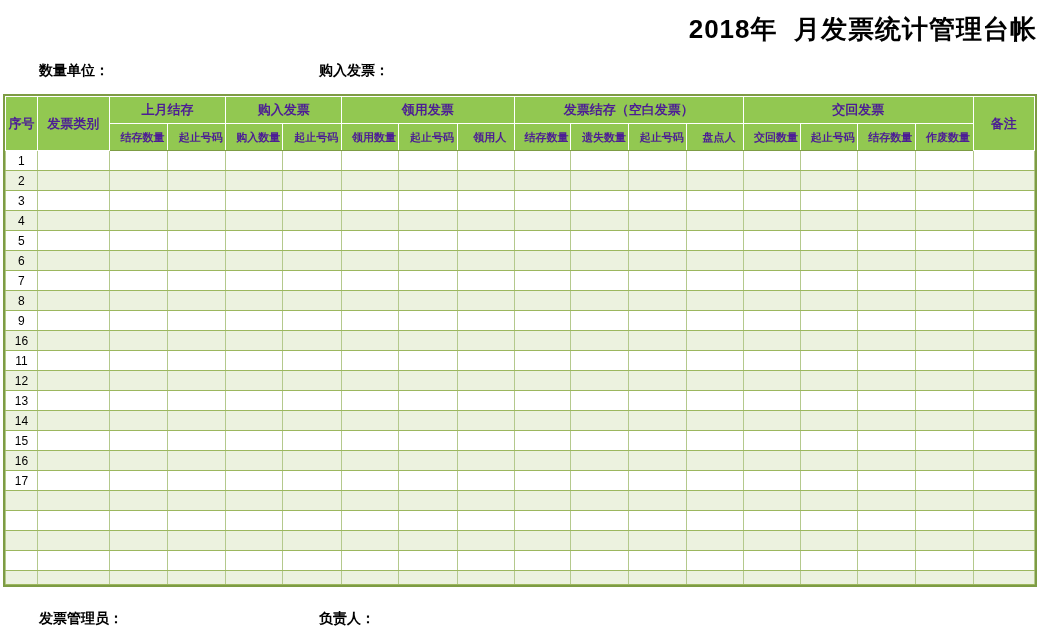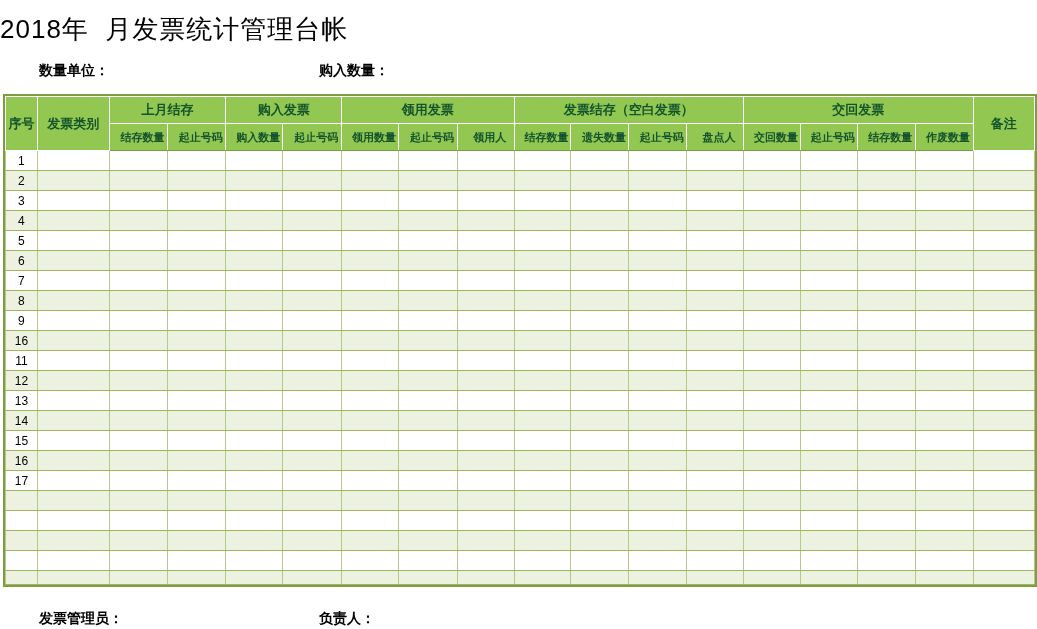--- a/index.html
+++ b/index.html
@@ -2,40 +2,40 @@
 <html><head>
 <meta charset="utf-8">
 <style>
   html,body{margin:0;padding:0;background:#ffffff;}
   body{
     width:1037px;height:629px;position:relative;overflow:hidden;
     font-family:"Liberation Sans", sans-serif;color:#000;
   }
   .title{
     position:absolute;top:12px;left:0;width:100%;
-    text-align:left;font-size:26px;font-weight:normal;
+    text-align:right;font-size:26px;font-weight:bold;
     white-space:pre;letter-spacing:1px;
   }
   .unit-row .lbl, .footer-row .lbl{
     position:absolute;font-size:14px;font-weight:bold;white-space:pre;margin-left:36px;
   }
   .lbl-qty{top:62px;left:3px;}
   .lbl-amt{top:62px;left:283px;}
   .lbl-admin{top:610px;left:3px;}
   .lbl-resp{top:610px;left:283px;}
 
   .ledger-wrap{
     position:absolute;left:3px;top:94px;
     border:2px solid #7d9c44;
   }
   table.ledger{
     border-collapse:collapse;table-layout:fixed;
   }
   table.ledger th{
-    background:#92c851;color:#14532d;font-weight:bold;
+    background:#92c851;color:#4c1d95;font-weight:bold;
     border:1px solid #ffffff;
     text-align:center;vertical-align:middle;
     overflow:hidden;white-space:nowrap;
     padding:0;
   }
   table.ledger thead tr.group-row th{height:26px;font-size:13px;}
   table.ledger thead tr.sub-row th{height:26px;font-size:11px;}
   table.ledger thead th{border-bottom-color:#ffffff;}
   table.ledger thead tr.sub-row th{border-bottom:1px solid #7d9c44;padding-left:8px;}
   table.ledger td{
@@ -48,21 +48,21 @@
   table.ledger tr.alt td{background:#ecf2df;}
   table.ledger tr.short td{height:13px;}
 </style>
 </head>
 <body>
 
 <div class="title">2018年  月发票统计管理台帐</div>
 
 <div class="unit-row">
   <span class="lbl lbl-qty">数量单位：</span>
-  <span class="lbl lbl-amt">购入数量：</span>
+  <span class="lbl lbl-amt">购入发票：</span>
 </div>
 
 <div class="ledger-wrap">
   <table class="ledger">
     <colgroup id="ledger-cols">
         <col style="width: 32px;">
         <col style="width: 72px;">
         <col style="width: 59px;">
         <col style="width: 58px;">
         <col style="width: 57px;">

